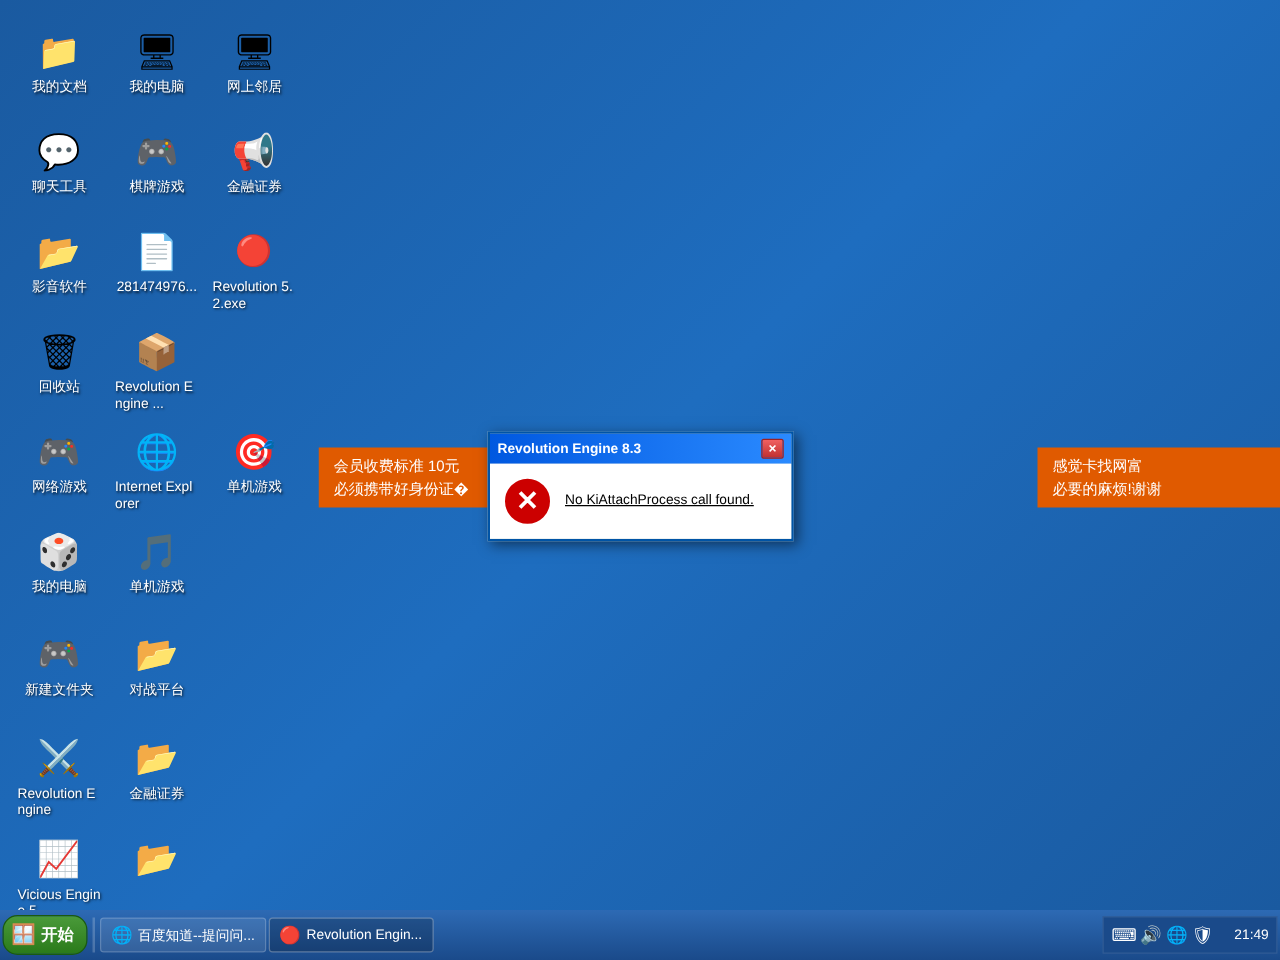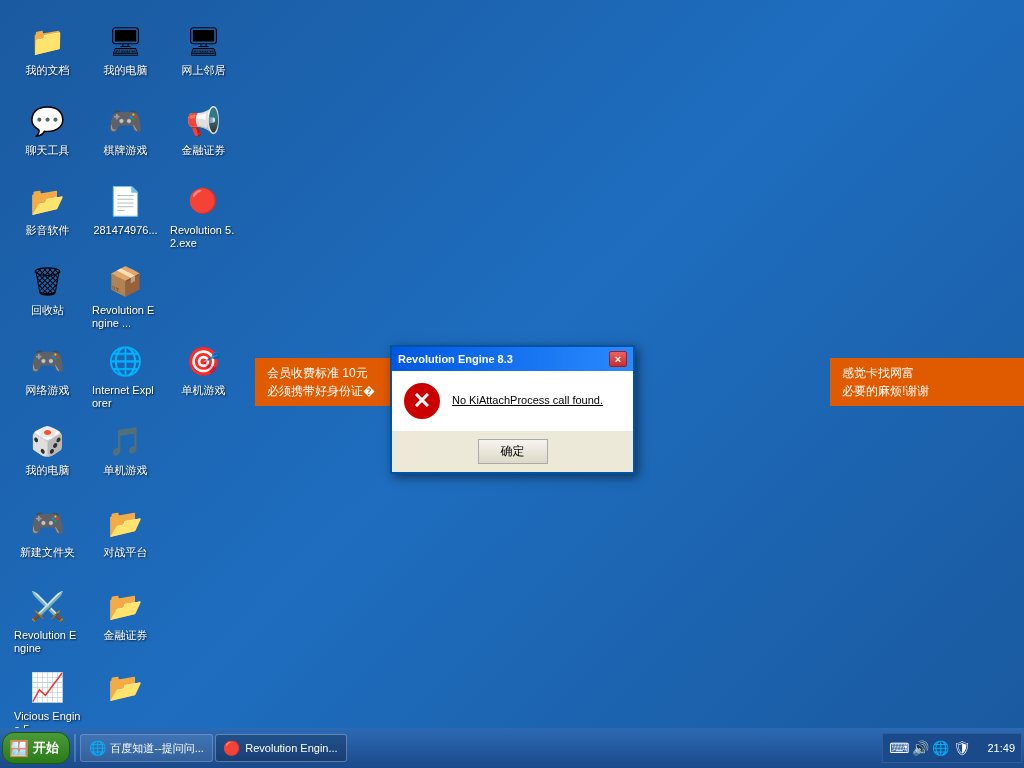--- a/index.html
+++ b/index.html
@@ -410,23 +410,20 @@
   <div class="dialog-overlay">
     <div class="dialog">
       <div class="dialog-titlebar">
         <span class="dialog-title-text">Revolution Engine 8.3</span>
         <div class="dialog-close-btn">×</div>
       </div>
       <div class="dialog-body">
         <div class="dialog-error-icon">✕</div>
         <div class="dialog-message">No KiAttachProcess call found.</div>
       </div>
-      <div class="dialog-footer">
-        <button class="dialog-ok-btn">确定</button>
-      </div>
     </div>
   </div>
 
 </div>
 
 <div class="taskbar">
   <div class="start-btn">
     <span class="start-icon">🪟</span>
     <span>开始</span>
   </div>

